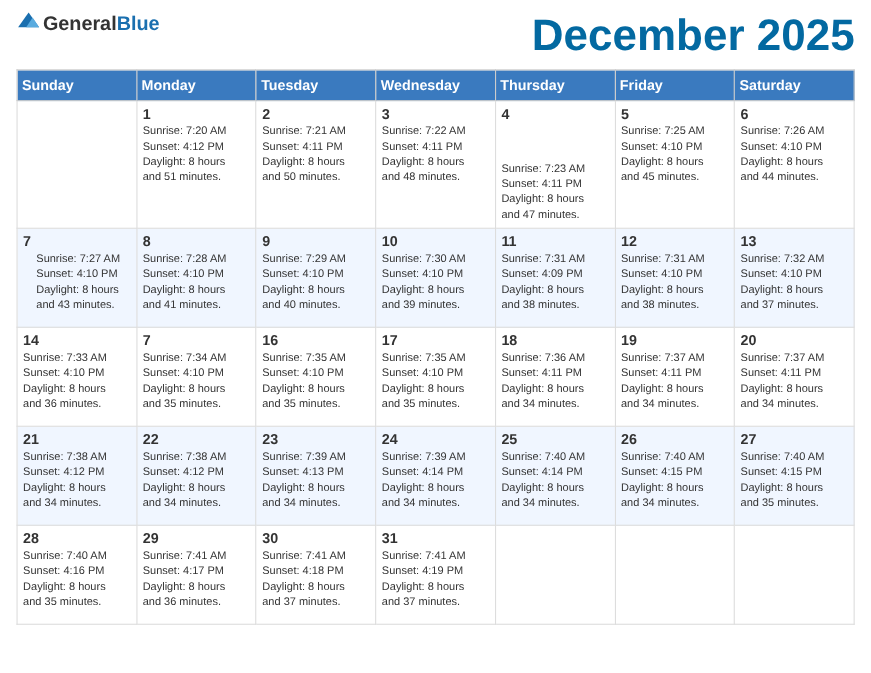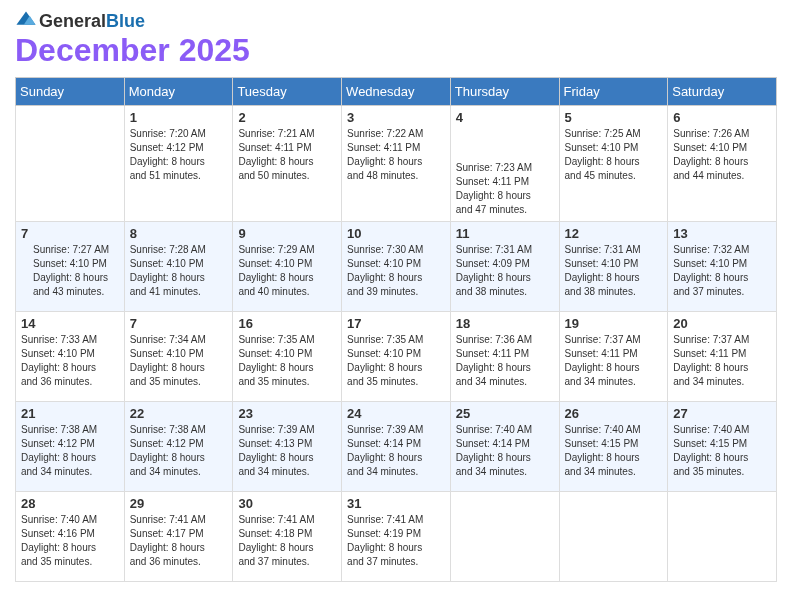--- a/index.html
+++ b/index.html
@@ -8,21 +8,20 @@
       background: #fff;
       width: 792px;
       min-height: 612px;
       padding: 10px 15px;
     }
     .header {
       display: flex;
       justify-content: space-between;
       align-items: flex-start;
       margin-bottom: 8px;
-      flex-direction: column;
     }
     .logo {
       display: flex;
       align-items: center;
       gap: 2px;
     }
     .logo-text-general {
       font-size: 18px;
       font-weight: bold;
       color: #333;
@@ -33,38 +32,38 @@
       color: #1a6faf;
     }
     .logo-icon {
       width: 22px;
       height: 22px;
     }
     .title-block {
       text-align: right;
     }
     .month-title {
-      font-size: 32px;
-      font-weight: bold;
-      color: #8b5cf6;
+      font-size: 40px;
+      font-weight: bold;
+      color: #0369a1;
     }
     .location-title {
       font-size: 15px;
       color: #555;
     }
     table {
       width: 100%;
       border-collapse: collapse;
       table-layout: fixed;
     }
     thead tr th {
       background-color: #3a7abf;
       color: #fff;
       font-size: 13px;
-      font-weight: normal;
+      font-weight: bold;
       padding: 6px 4px;
       text-align: left;
       border: 1px solid #ccc;
     }
     tbody tr td {
       vertical-align: top;
       border: 1px solid #ddd;
       padding: 4px 5px;
       font-size: 10.5px;
       color: #333;

